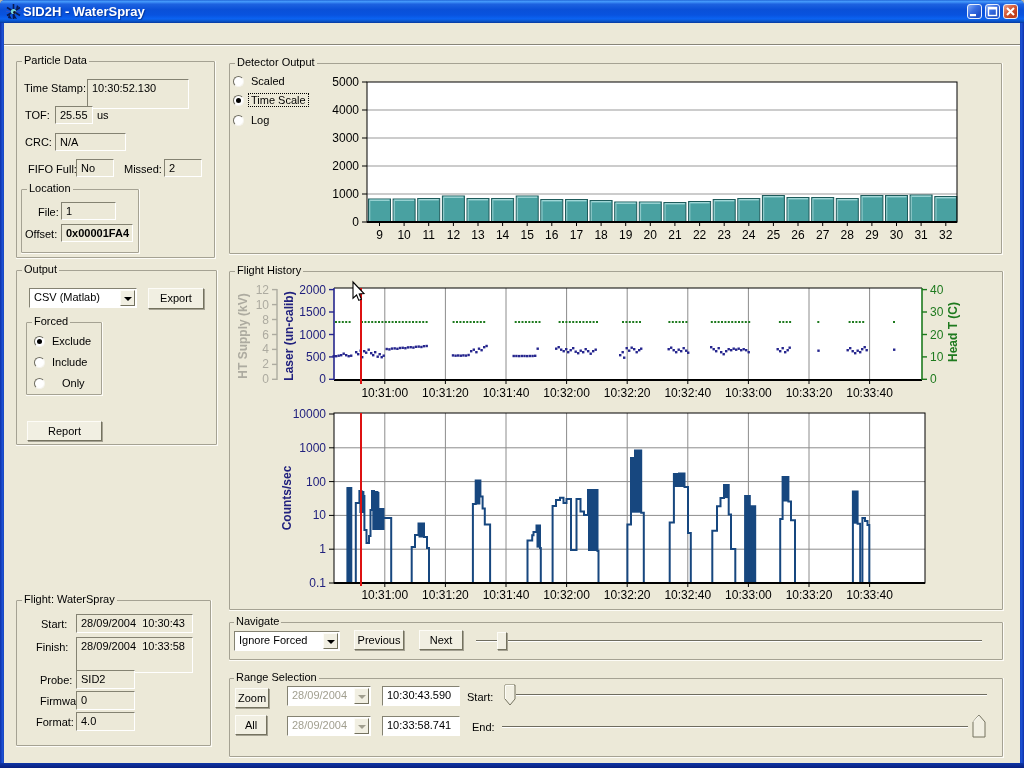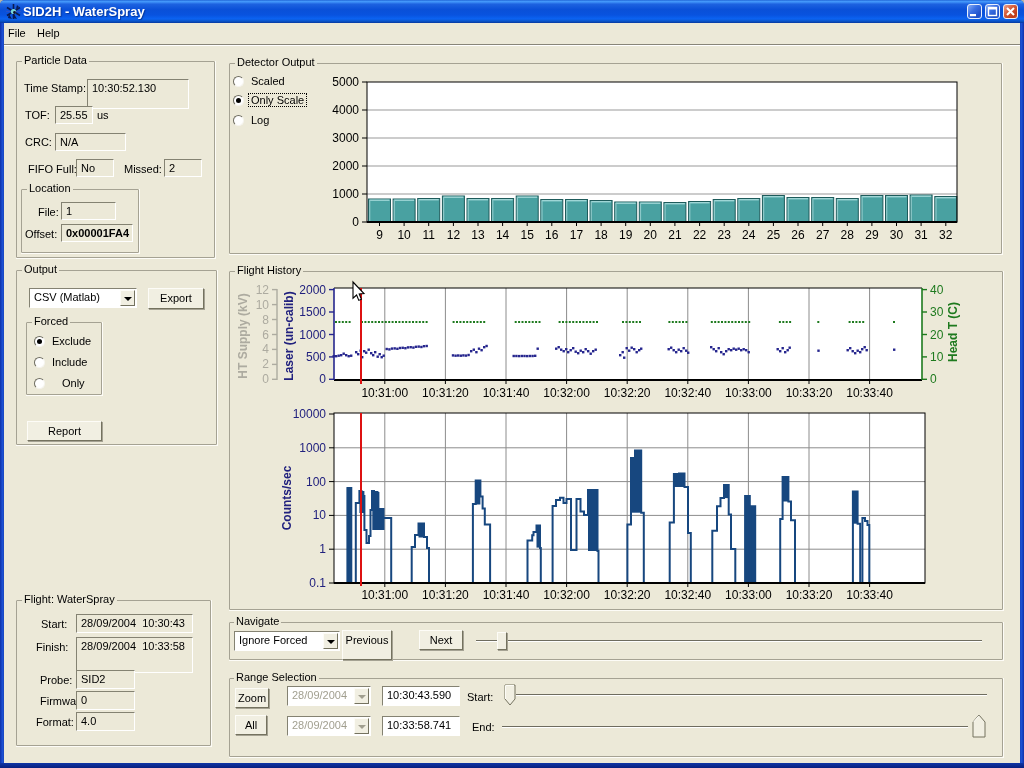--- a/index.html
+++ b/index.html
@@ -68,24 +68,20 @@
         <rect x="2.5" y="2.5" width="8" height="8" fill="none" stroke="#fff" stroke-width="1.4"></rect>
         <rect x="2.5" y="2.5" width="8" height="2" fill="#fff"></rect>
       </svg>
     </div>
 <div class="tbtn" id="bclose" style="left:1003px">
       <svg width="13" height="13" viewBox="0 0 13 13">
         <path d="M3 3 L10 10 M10 3 L3 10" stroke="#fff" stroke-width="2"></path>
       </svg>
     </div>
 <div id="client">
-<div id="menubar">
-        <span class="menuitem" style="left:4px">File</span>
-        <span class="menuitem" style="left:33px">Help</span>
-      </div>
 <div id="menusep"></div>
 <div class="grp" style="left:12px;top:38px;width:199px;height:197px"></div>
 <div class="glab" style="left:18px;top:31px">Particle Data</div>
 <div class="lab" style="left:20px;top:59px;">Time Stamp:</div>
 <div class="field" style="left:83px;top:56px;width:102px;height:30px;">10:30:52.130</div>
 <div class="lab" style="left:21px;top:86px;">TOF:</div>
 <div class="field" style="left:51px;top:83px;width:38px;height:18px;">25.55</div>
 <div class="lab" style="left:93px;top:86px;">us</div>
 <div class="lab" style="left:21px;top:113px;">CRC:</div>
 <div class="field" style="left:51px;top:110px;width:71px;height:18px;">N/A</div>
@@ -125,21 +121,21 @@
 <div class="field" style="left:72px;top:647px;width:59px;height:19px;">SID2</div>
 <div class="lab" style="left:36px;top:672px;">Firmware:</div>
 <div class="field" style="left:72px;top:668px;width:59px;height:19px;">0</div>
 <div class="lab" style="left:32px;top:693px;">Format:</div>
 <div class="field" style="left:72px;top:689px;width:59px;height:19px;">4.0</div>
 <div class="grp" style="left:225px;top:40px;width:773px;height:191px"></div>
 <div class="glab" style="left:231px;top:33px">Detector Output</div>
 <div class="radio" style="left:229px;top:53px"></div>
 <div class="lab" style="left:245px;top:52px;padding:0 2px">Scaled</div>
 <div class="radio sel" style="left:229px;top:72px"></div>
-<div class="lab" style="left:245px;top:71px;outline:1px dotted #000;padding:0 2px">Only Scale</div>
+<div class="lab" style="left:245px;top:71px;outline:1px dotted #000;padding:0 2px">Time Scale</div>
 <div class="radio" style="left:229px;top:92px"></div>
 <div class="lab" style="left:245px;top:91px;padding:0 2px">Log</div>
 <svg style="left:321px;top:47px" width="677" height="180" viewBox="0 0 677 180">
         <rect x="42" y="12" width="590" height="140" fill="#fff" stroke="none"></rect>
         <line x1="42" y1="124.0" x2="632" y2="124.0" stroke="#999" stroke-width="1"></line>
         <line x1="42" y1="96.0" x2="632" y2="96.0" stroke="#999" stroke-width="1"></line>
         <line x1="42" y1="68.0" x2="632" y2="68.0" stroke="#999" stroke-width="1"></line>
         <line x1="42" y1="40.0" x2="632" y2="40.0" stroke="#999" stroke-width="1"></line>
         <line x1="37" y1="152.0" x2="42" y2="152.0" stroke="#000" stroke-width="1"></line>
         <text x="34" y="156.0" font-size="12" text-anchor="end">0</text>
@@ -654,21 +650,21 @@
         <line x1="633.6" y1="305" x2="633.6" y2="309" stroke="#000" stroke-width="1"></line>
         <text x="633.6" y="321" font-size="12" text-anchor="middle">10:33:40</text>
         <line x1="125" y1="135" x2="125" y2="308" stroke="#DD1111" stroke-width="2"></line>
       </svg>
 <div class="grp" style="left:225px;top:599px;width:774px;height:38px"></div>
 <div class="glab" style="left:230px;top:592px">Navigate</div>
 <div class="combo" style="left:230px;top:608px;width:106px;height:20px">
         <span class="txt">Ignore Forced</span>
         <span class="arr"></span>
       </div>
-<div class="btn" style="left:338px;top:607px;width:50px;height:30px">Previous</div>
+<div class="btn" style="left:350px;top:607px;width:50px;height:20px">Previous</div>
 <div class="btn" style="left:415px;top:607px;width:44px;height:20px">Next</div>
 <div class="track" style="left:472px;top:617px;width:506px"></div>
 <div class="btn" style="left:493px;top:609px;width:10px;height:18px"></div>
 <div class="grp" style="left:225px;top:655px;width:774px;height:79px"></div>
 <div class="glab" style="left:230px;top:648px">Range Selection</div>
 <div class="btn" style="left:231px;top:665px;width:34px;height:20px">Zoom</div>
 <div class="btn" style="left:231px;top:692px;width:32px;height:20px">All</div>
 <div class="combo dis" style="left:283px;top:663px;width:84px;height:20px">
         <span class="txt">28/09/2004</span>
         <span class="arr"></span>

